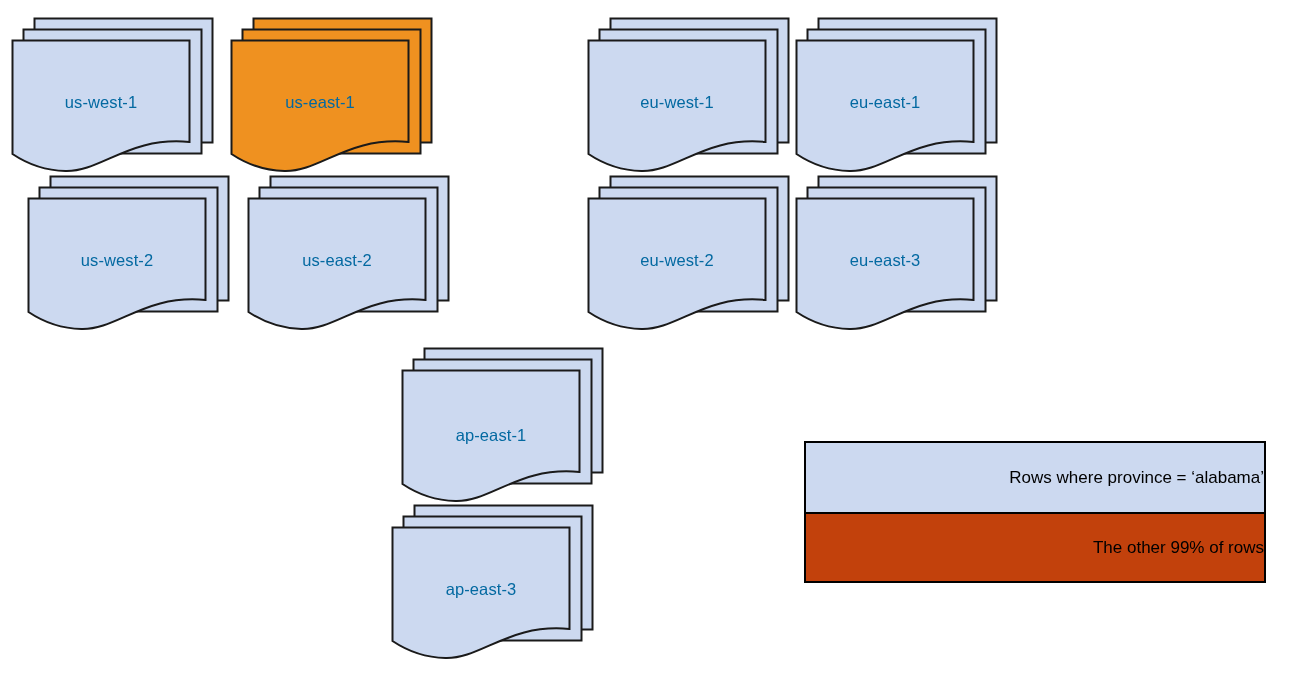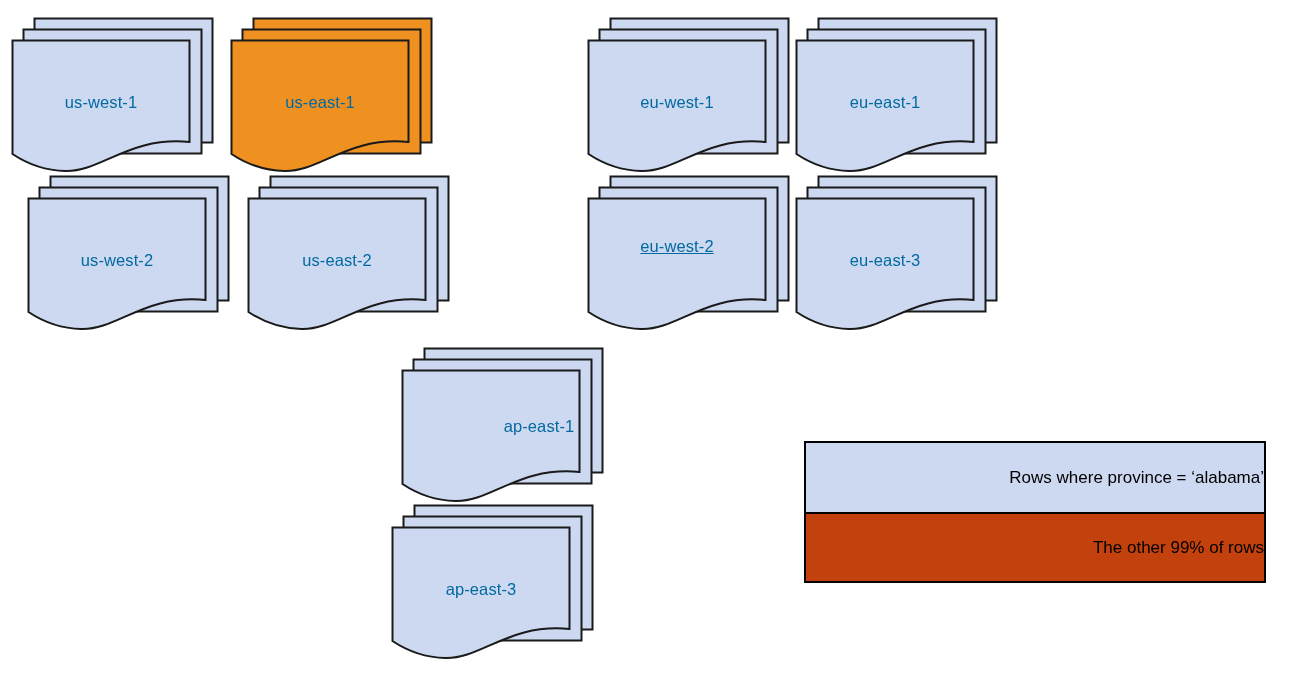--- a/index.html
+++ b/index.html
@@ -138,41 +138,41 @@
       <div class="stack-label" style="top: 75px;">us-east-2</div>
     </div>
     <div class="doc-stack" style="left: 588px; top: 176px;">
       <svg viewBox="0 0 212 165">
         <rect x="22.5" y="0.5" width="178" height="124" fill="#ccd9f0" stroke="#1a1a1a" stroke-width="2"></rect>
         <rect x="11.5" y="11.5" width="178" height="124" fill="#ccd9f0" stroke="#1a1a1a" stroke-width="2"></rect>
         <g transform="translate(0,22)">
           <path d="M 0.5,0.5 L 177.5,0.5 L 177.5,102 C 117.48,96 89,132 53.4,131 C 30.26,130.5 12.46,122 0.5,114 Z" fill="#ccd9f0" stroke="#1a1a1a" stroke-width="2" stroke-linejoin="miter"></path>
         </g>
       </svg>
-      <div class="stack-label" style="top: 61px; text-decoration: underline;">eu-west-2</div>
+      <div class="stack-label" style="top: 75px;">eu-west-2</div>
     </div>
     <div class="doc-stack" style="left: 796px; top: 176px;">
       <svg viewBox="0 0 212 165">
         <rect x="22.5" y="0.5" width="178" height="124" fill="#ccd9f0" stroke="#1a1a1a" stroke-width="2"></rect>
         <rect x="11.5" y="11.5" width="178" height="124" fill="#ccd9f0" stroke="#1a1a1a" stroke-width="2"></rect>
         <g transform="translate(0,22)">
           <path d="M 0.5,0.5 L 177.5,0.5 L 177.5,102 C 117.48,96 89,132 53.4,131 C 30.26,130.5 12.46,122 0.5,114 Z" fill="#ccd9f0" stroke="#1a1a1a" stroke-width="2" stroke-linejoin="miter"></path>
         </g>
       </svg>
       <div class="stack-label" style="top: 75px;">eu-east-3</div>
     </div>
     <div class="doc-stack" style="left: 402px; top: 348px;">
       <svg viewBox="0 0 212 165">
         <rect x="22.5" y="0.5" width="178" height="124" fill="#ccd9f0" stroke="#1a1a1a" stroke-width="2"></rect>
         <rect x="11.5" y="11.5" width="178" height="124" fill="#ccd9f0" stroke="#1a1a1a" stroke-width="2"></rect>
         <g transform="translate(0,22)">
           <path d="M 0.5,0.5 L 177.5,0.5 L 177.5,102 C 117.48,96 89,132 53.4,131 C 30.26,130.5 12.46,122 0.5,114 Z" fill="#ccd9f0" stroke="#1a1a1a" stroke-width="2" stroke-linejoin="miter"></path>
         </g>
       </svg>
-      <div class="stack-label" style="top: 69px; padding-left: 48px;">ap-east-1</div>
+      <div class="stack-label" style="top: 78px;">ap-east-1</div>
     </div>
     <div class="doc-stack" style="left: 392px; top: 505px;">
       <svg viewBox="0 0 212 165">
         <rect x="22.5" y="0.5" width="178" height="124" fill="#ccd9f0" stroke="#1a1a1a" stroke-width="2"></rect>
         <rect x="11.5" y="11.5" width="178" height="124" fill="#ccd9f0" stroke="#1a1a1a" stroke-width="2"></rect>
         <g transform="translate(0,22)">
           <path d="M 0.5,0.5 L 177.5,0.5 L 177.5,102 C 117.48,96 89,132 53.4,131 C 30.26,130.5 12.46,122 0.5,114 Z" fill="#ccd9f0" stroke="#1a1a1a" stroke-width="2" stroke-linejoin="miter"></path>
         </g>
       </svg>
       <div class="stack-label" style="top: 75px;">ap-east-3</div>

